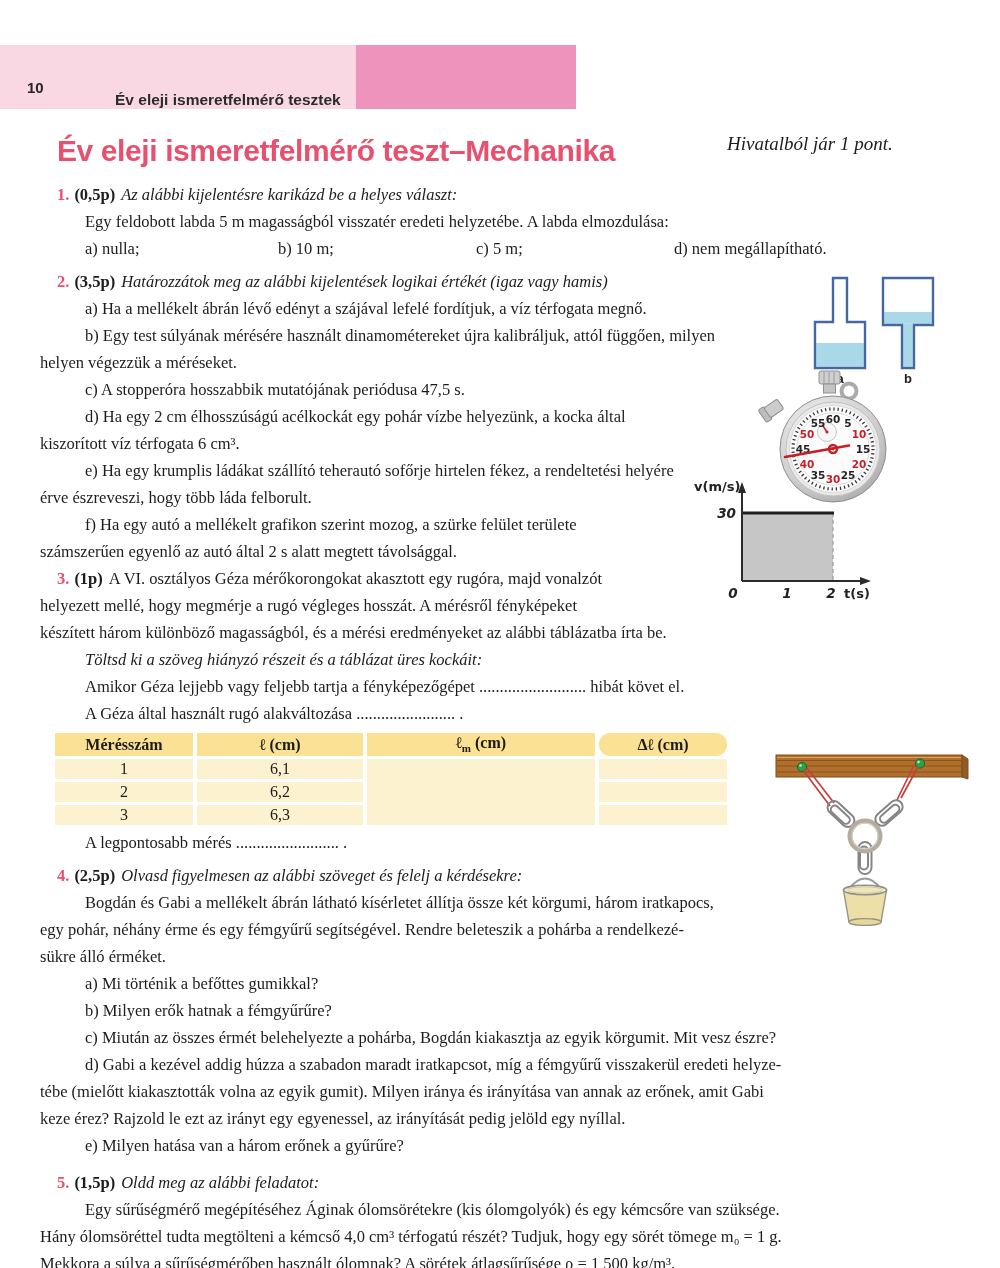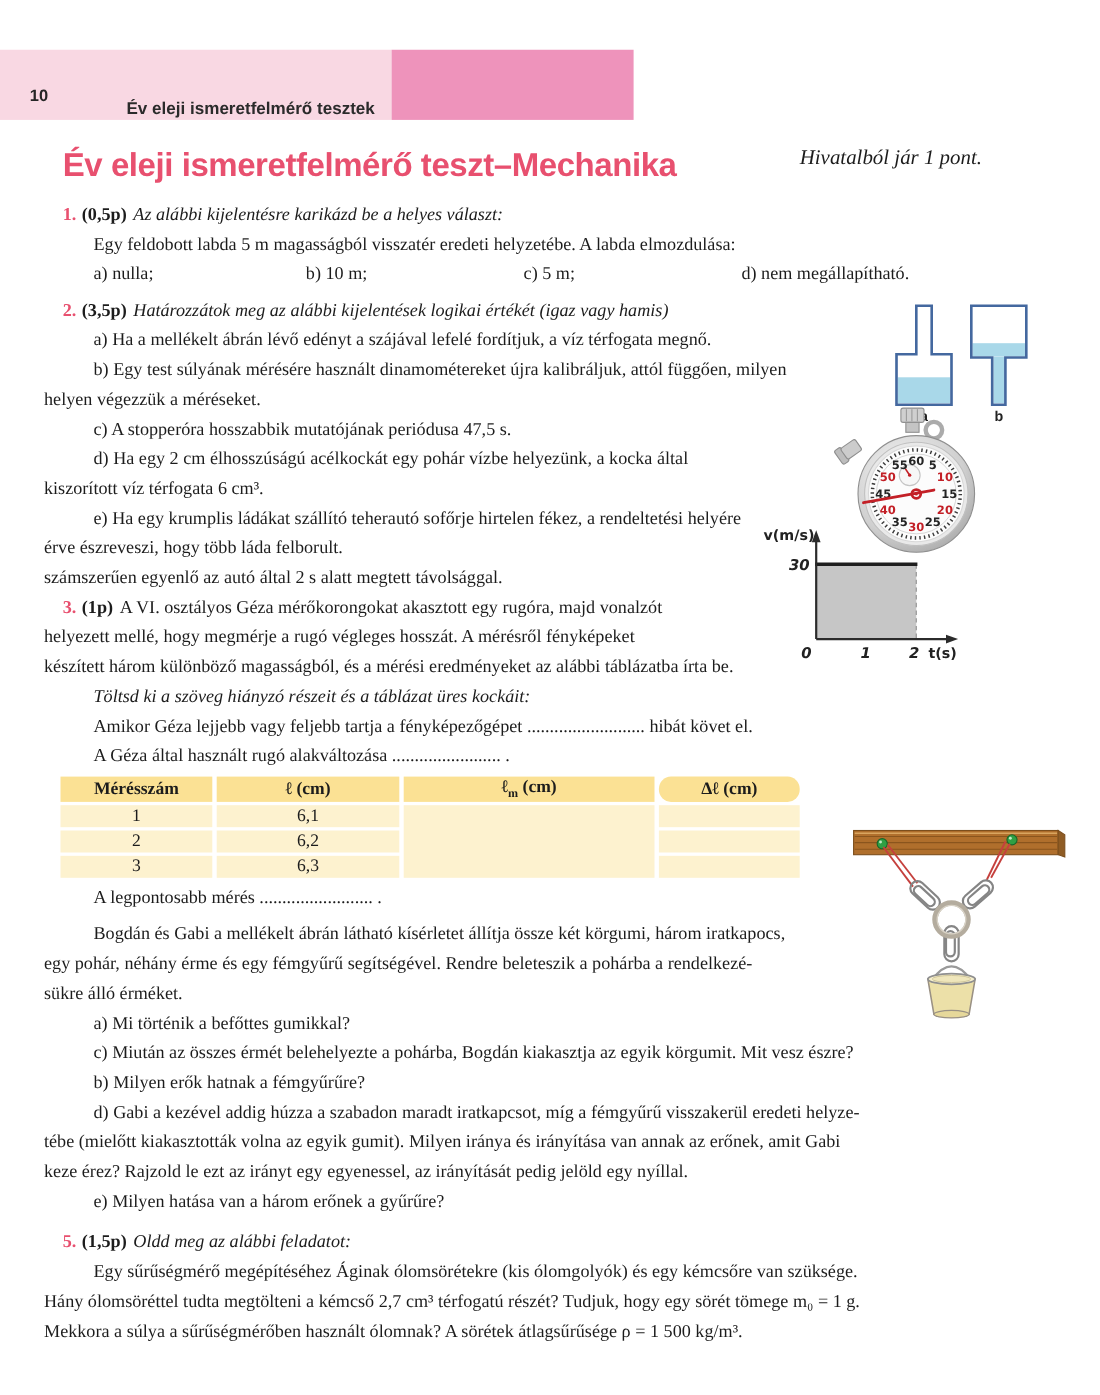--- a/index.html
+++ b/index.html
@@ -72,20 +72,21 @@
       <span class="qnum">2.</span><span class="qpts">(3,5p)</span><span class="qintro">Határozzátok meg az alábbi kijelentések logikai értékét (igaz vagy hamis)</span>
     </div>
     <div class="ln ind">a) Ha a mellékelt ábrán lévő edényt a szájával lefelé fordítjuk, a víz térfogata megnő.</div>
     <div class="ln ind">b) Egy test súlyának mérésére használt dinamométereket újra kalibráljuk, attól függően, milyen</div>
     <div class="ln">helyen végezzük a méréseket.</div>
     <div class="ln ind">c) A stopperóra hosszabbik mutatójának periódusa 47,5 s.</div>
     <div class="ln ind">d) Ha egy 2 cm élhosszúságú acélkockát egy pohár vízbe helyezünk, a kocka által</div>
     <div class="ln">kiszorított víz térfogata 6 cm³.</div>
     <div class="ln ind">e) Ha egy krumplis ládákat szállító teherautó sofőrje hirtelen fékez, a rendeltetési helyére</div>
     <div class="ln">érve észreveszi, hogy több láda felborult.</div>
+    <div class="ln ind">f) Ha egy autó a mellékelt grafikon szerint mozog, a szürke felület területe</div>
     <div class="ln">számszerűen egyenlő az autó által 2 s alatt megtett távolsággal.</div>
 
     <div class="ln hd">
       <span class="qnum">3.</span><span class="qpts">(1p)</span><span>A VI. osztályos Géza mérőkorongokat akasztott egy rugóra, majd vonalzót</span>
     </div>
     <div class="ln">helyezett mellé, hogy megmérje a rugó végleges hosszát. A mérésről fényképeket</div>
     <div class="ln">készített három különböző magasságból, és a mérési eredményeket az alábbi táblázatba írta be.</div>
     <div class="ln ind it">Töltsd ki a szöveg hiányzó részeit és a táblázat üres kockáit:</div>
     <div class="ln ind">Amikor Géza lejjebb vagy feljebb tartja a fényképezőgépet .......................... hibát követ el.</div>
     <div class="ln ind">A Géza által használt rugó alakváltozása ........................ .</div>
@@ -114,38 +115,41 @@
         <td>6,3</td>
         <td></td>
       </tr>
     </tbody>
       </table>
 
     <div class="ln ind">A legpontosabb mérés ......................... .</div>
 
     <div class="gap6"></div>
 
+    <div class="ln hd">
+      <span class="qnum">4.</span><span class="qpts">(2,5p)</span><span class="qintro">Olvasd figyelmesen az alábbi szöveget és felelj a kérdésekre:</span>
+    </div>
     <div class="ln ind">Bogdán és Gabi a mellékelt ábrán látható kísérletet állítja össze két körgumi, három iratkapocs,</div>
     <div class="ln">egy pohár, néhány érme és egy fémgyűrű segítségével. Rendre beleteszik a pohárba a rendelkezé-</div>
     <div class="ln">sükre álló érméket.</div>
     <div class="ln ind">a) Mi történik a befőttes gumikkal?</div>
+    <div class="ln ind">b) Milyen erők hatnak a fémgyűrűre?</div>
     <div class="ln ind">c) Miután az összes érmét belehelyezte a pohárba, Bogdán kiakasztja az egyik körgumit. Mit vesz észre?</div>
-    <div class="ln ind">b) Milyen erők hatnak a fémgyűrűre?</div>
     <div class="ln ind">d) Gabi a kezével addig húzza a szabadon maradt iratkapcsot, míg a fémgyűrű visszakerül eredeti helyze-</div>
     <div class="ln">tébe (mielőtt kiakasztották volna az egyik gumit). Milyen iránya és irányítása van annak az erőnek, amit Gabi</div>
     <div class="ln">keze érez? Rajzold le ezt az irányt egy egyenessel, az irányítását pedig jelöld egy nyíllal.</div>
     <div class="ln ind">e) Milyen hatása van a három erőnek a gyűrűre?</div>
 
     <div class="gap10"></div>
 
     <div class="ln hd">
       <span class="qnum">5.</span><span class="qpts">(1,5p)</span><span class="qintro">Oldd meg az alábbi feladatot:</span>
     </div>
     <div class="ln ind">Egy sűrűségmérő megépítéséhez Áginak ólomsörétekre (kis ólomgolyók) és egy kémcsőre van szüksége.</div>
-    <div class="ln">Hány ólomsöréttel tudta megtölteni a kémcső 2,7 cm³ térfogatú részét? Tudjuk, hogy egy sörét tömege m₀ = 1 g.</div>
+    <div class="ln">Hány ólomsöréttel tudta megtölteni a kémcső 4,0 cm³ térfogatú részét? Tudjuk, hogy egy sörét tömege m₀ = 1 g.</div>
     <div class="ln">Mekkora a súlya a sűrűségmérőben használt ólomnak? A sörétek átlagsűrűsége ρ = 1 500 kg/m³.</div>
   </div>
 
   <div class="fig" style="left:806px;top:227px;">
     <svg width="140" height="114" viewBox="0 0 140 114">
       <rect x="10.2" y="71" width="47.6" height="23.6" fill="#a9d8e9"></rect>
       <path d="M27,6 H41 V50 H59 V96 H9 V50 H27 Z" fill="none" stroke="#44689f" stroke-width="2.4"></path>
       <rect x="78.2" y="40" width="47.6" height="11.8" fill="#a9d8e9"></rect>
       <rect x="97.2" y="52" width="9.6" height="42.6" fill="#a9d8e9"></rect>
       <path d="M77,6 H127 V53 H108 V96 H96 V53 H77 Z" fill="none" stroke="#44689f" stroke-width="2.4"></path>

